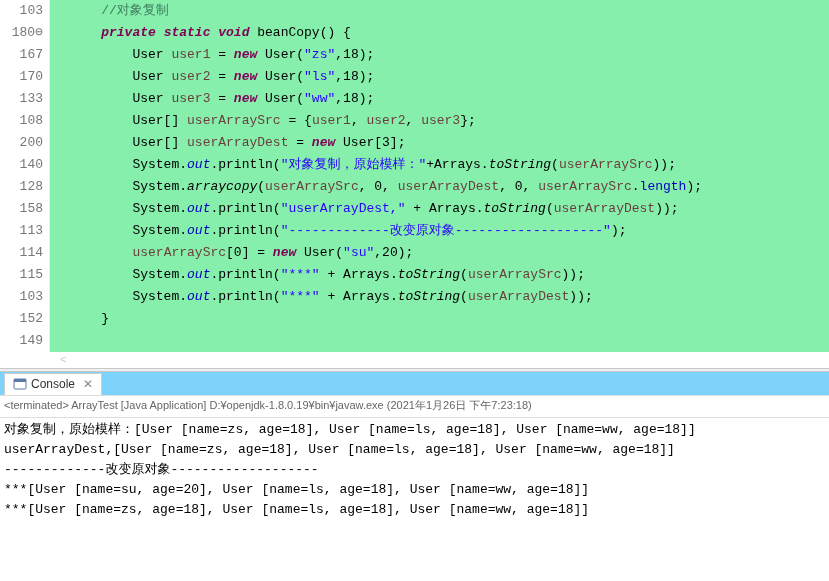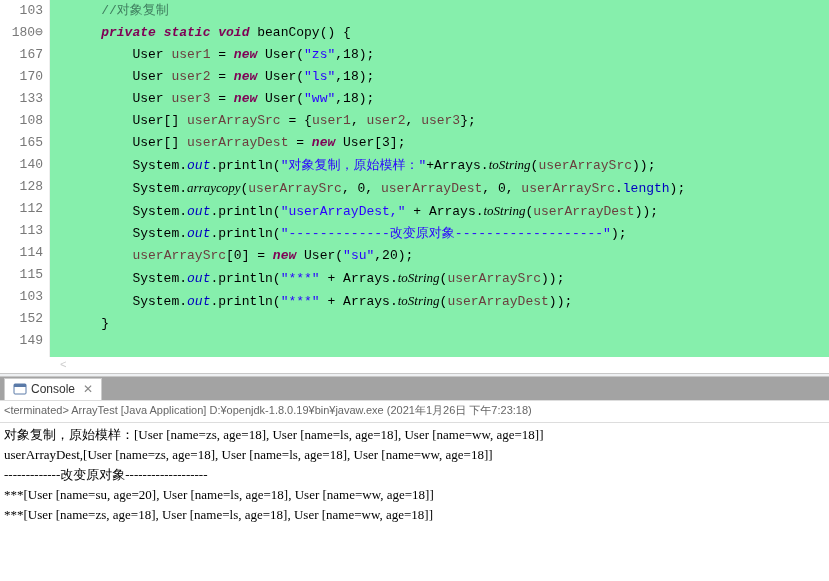--- a/index.html
+++ b/index.html
@@ -37,39 +37,39 @@
     font-size: 13px;
     line-height: 22px;
     white-space: pre;
     overflow: hidden;
   }
   .kw   { color: #7f0055; font-weight: bold; font-style: italic; }                        
   .fld  { color: #0000c0; }                        
   .str  { color: #2a00ff; }
   .cmt  { color: #3f7f5f; }                        
   .sfld { color: #0000c0; font-style: italic; }    
-  .smtd { color: #000000; font-style: italic; font-family: Liberation Serif, serif; }                        
+  .smtd { color: #000000; font-style: italic; }                        
   .brown{ color: #6a3e3e; }
   .faint-arrows {
     height: 16px;
     padding-left: 60px;
     color: #ccc;
     font-size: 11px;
     line-height: 16px;
   }
   .separator {
     height: 4px;
     background: #eef0f2;
     border-top: 1px solid #c8c8c8;
     border-bottom: 1px solid #c8c8c8;
   }
   .console-header {
     display: flex;
     align-items: center;
-    background: #a3a3a3;
+    background: #7dd3fc;
     border-bottom: 1px solid #ddd;
     height: 24px;
     padding-left: 4px;
     gap: 4px;
   }
   .console-tab {
     display: flex;
     align-items: center;
     gap: 4px;
     background: #fff;
@@ -92,43 +92,43 @@
     padding-left: 4px;
   }
   .terminated-line {
     font-family: "Segoe UI", Arial, sans-serif;
     font-size: 11px;
     color: #666;
     padding: 2px 4px 4px 4px;
     border-bottom: 1px solid #ddd;
   }
   .console-output {
-    font-family: Liberation Serif, serif;
+    font-family: Liberation Mono, monospace;
     font-size: 13px;
     line-height: 20px;
     padding: 2px 4px;
     white-space: pre;
     color: #000;
   }
 </style>
 </head>
 <body>
 
 <div class="editor-area">
   <div class="gutter" id="gutter">
       <span class="ln">103</span>
       <span class="ln">180⊖</span>
       <span class="ln">167</span>
       <span class="ln">170</span>
       <span class="ln">133</span>
       <span class="ln">108</span>
-      <span class="ln">165</span>
+      <span class="ln">200</span>
       <span class="ln">140</span>
       <span class="ln">128</span>
-      <span class="ln">112</span>
+      <span class="ln">158</span>
       <span class="ln">113</span>
       <span class="ln">114</span>
       <span class="ln">115</span>
       <span class="ln">103</span>
       <span class="ln">152</span>
       <span class="ln">149</span>
     </div>
   <div class="code" id="code"><div>    <span class="cmt">//对象复制</span></div><div>    <span class="kw">private static void</span> beanCopy() {</div><div>        User <span class="brown">user1</span> = <span class="kw">new</span> User(<span class="str">"zs"</span>,18);</div><div>        User <span class="brown">user2</span> = <span class="kw">new</span> User(<span class="str">"ls"</span>,18);</div><div>        User <span class="brown">user3</span> = <span class="kw">new</span> User(<span class="str">"ww"</span>,18);</div><div>        User[] <span class="brown">userArraySrc</span> = {<span class="brown">user1</span>, <span class="brown">user2</span>, <span class="brown">user3</span>};</div><div>        User[] <span class="brown">userArrayDest</span> = <span class="kw">new</span> User[3];</div><div>        System.<span class="sfld">out</span>.println(<span class="str">"对象复制，原始模样："</span>+Arrays.<span class="smtd">toString</span>(<span class="brown">userArraySrc</span>));</div><div>        System.<span class="smtd">arraycopy</span>(<span class="brown">userArraySrc</span>, 0, <span class="brown">userArrayDest</span>, 0, <span class="brown">userArraySrc</span>.<span class="fld">length</span>);</div><div>        System.<span class="sfld">out</span>.println(<span class="str">"userArrayDest,"</span> + Arrays.<span class="smtd">toString</span>(<span class="brown">userArrayDest</span>));</div><div>        System.<span class="sfld">out</span>.println(<span class="str">"-------------改变原对象-------------------"</span>);</div><div>        <span class="brown">userArraySrc</span>[0] = <span class="kw">new</span> User(<span class="str">"su"</span>,20);</div><div>        System.<span class="sfld">out</span>.println(<span class="str">"***"</span> + Arrays.<span class="smtd">toString</span>(<span class="brown">userArraySrc</span>));</div><div>        System.<span class="sfld">out</span>.println(<span class="str">"***"</span> + Arrays.<span class="smtd">toString</span>(<span class="brown">userArrayDest</span>));</div><div>    }</div><div>&nbsp;</div></div>
 </div>
 

